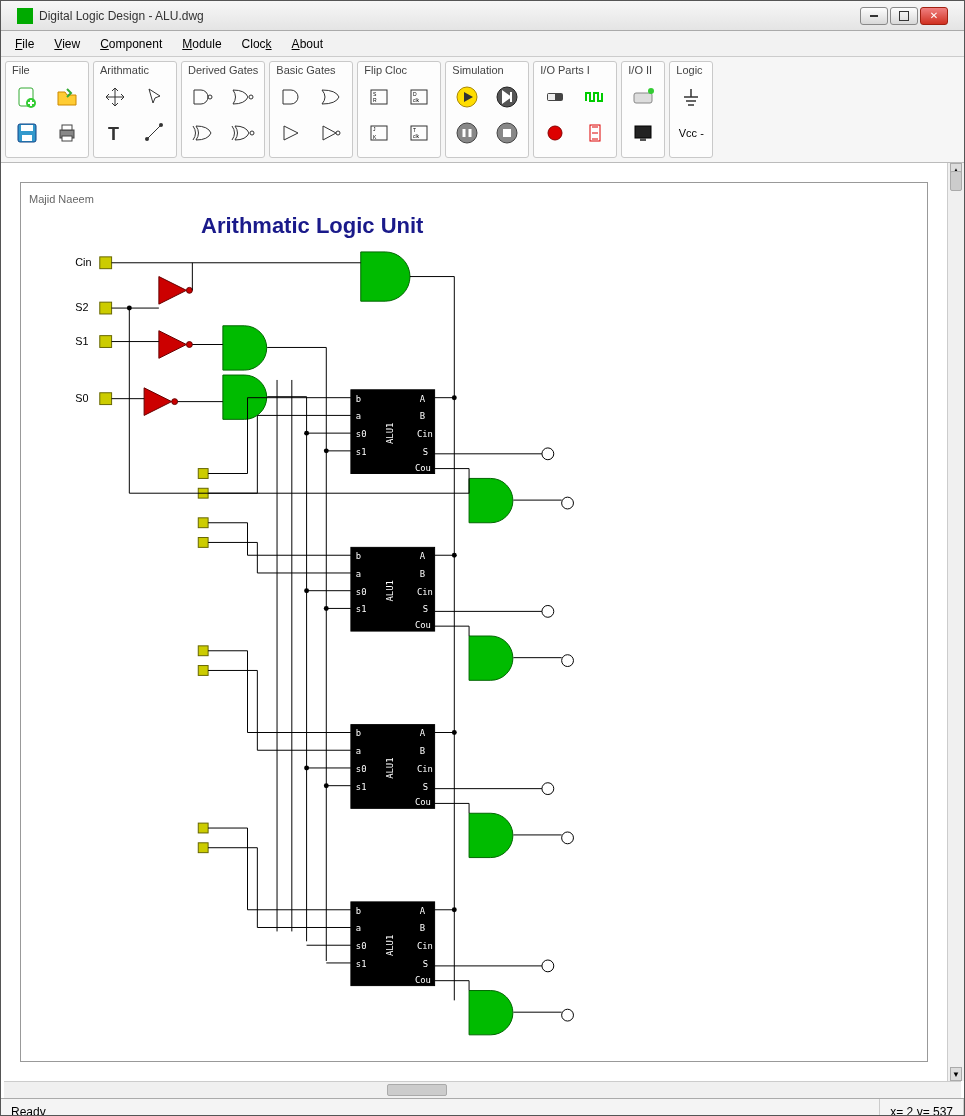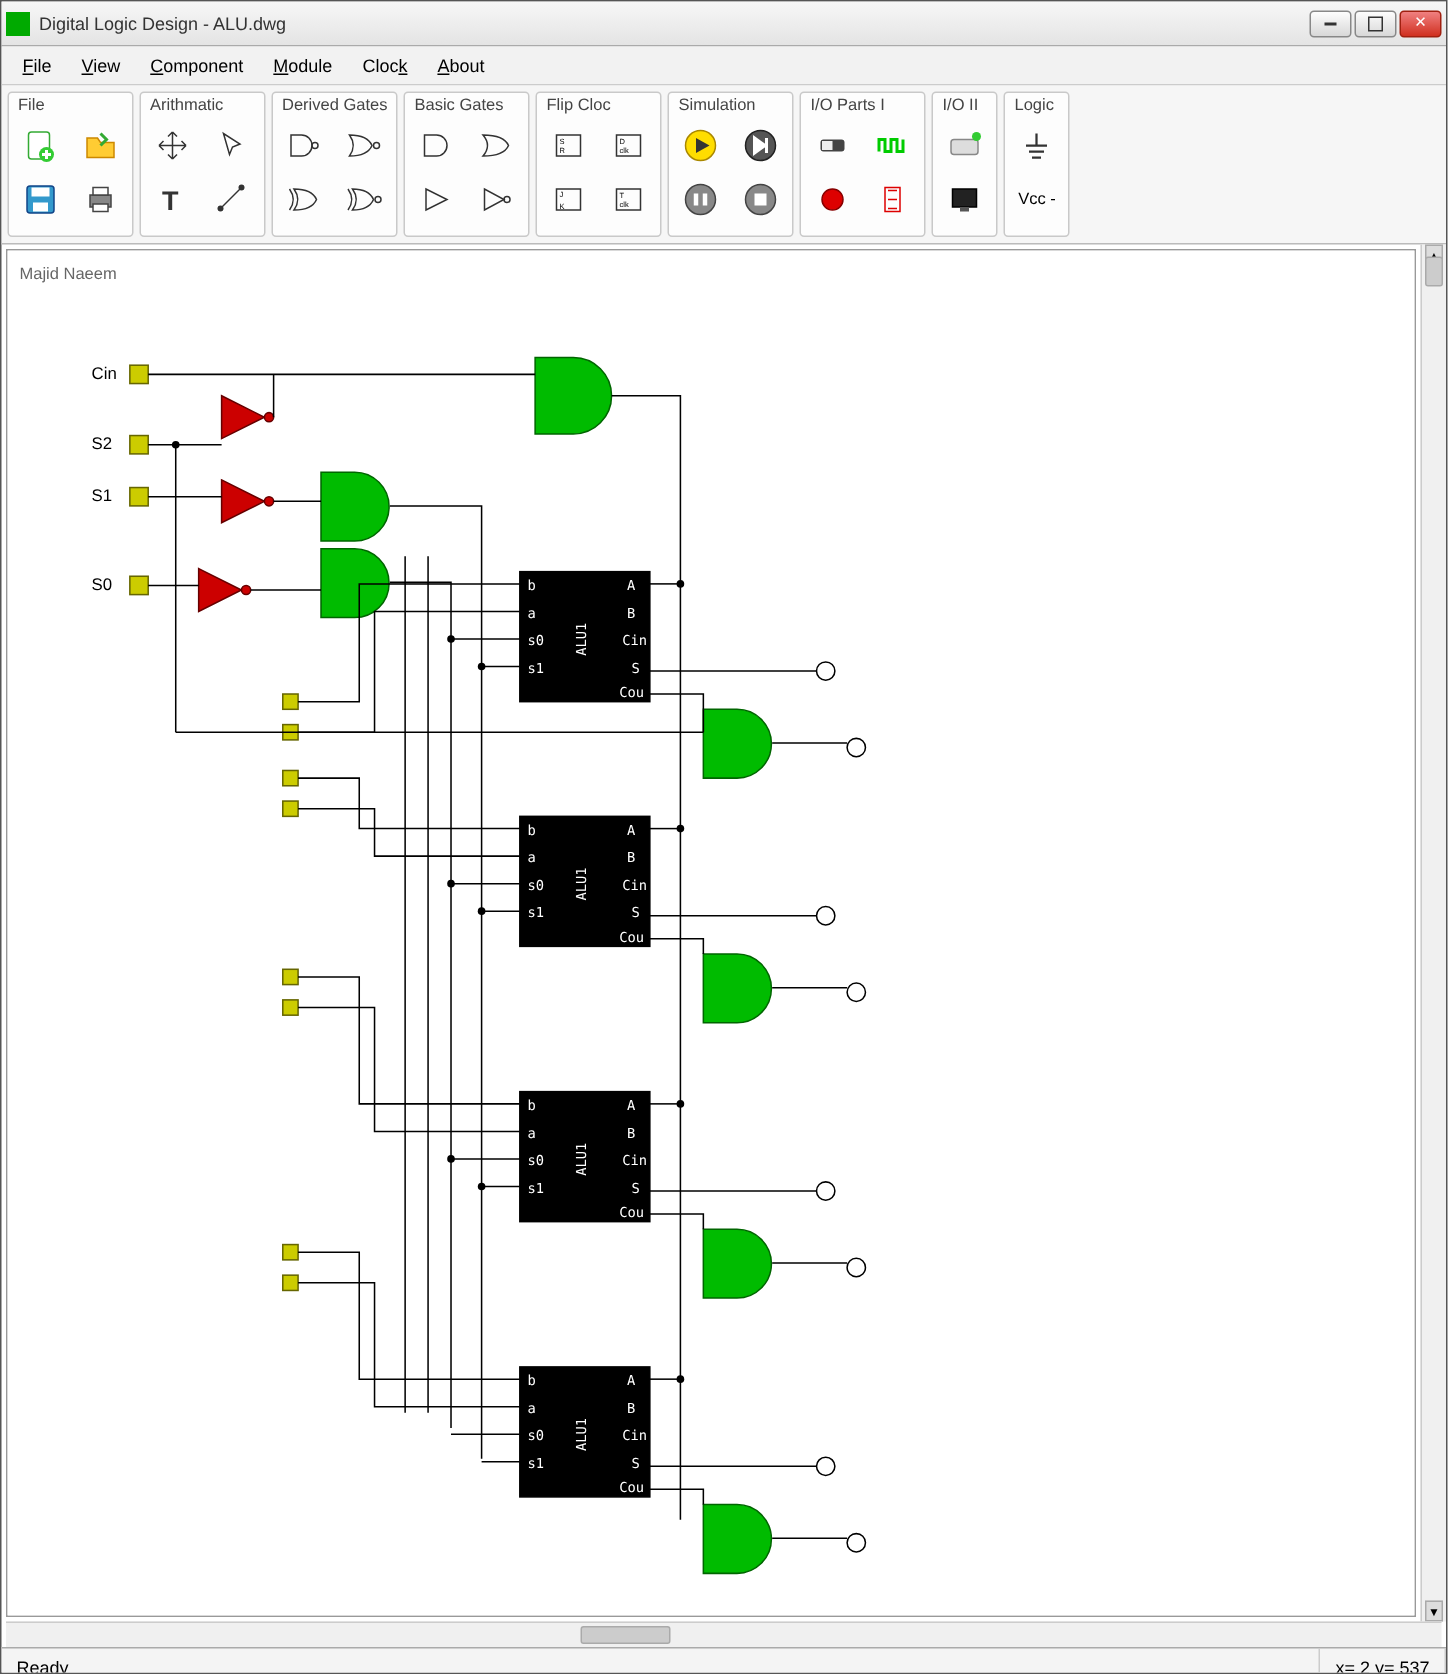--- a/index.html
+++ b/index.html
@@ -1,18 +1,18 @@
 <!DOCTYPE html>
 <html><head>
 <meta charset="utf-8">
 <style>
   * { box-sizing: border-box; margin: 0; padding: 0; font-family: "Segoe UI", Tahoma, sans-serif; }
   body { background: #fff; width: 965px; height: 1116px; overflow: hidden; border:1px solid #555;}
   
-  .titlebar { height: 30px; background: linear-gradient(#f7f7f7,#e4e4e4); border-bottom:1px solid #aaa; display:flex; align-items:center; padding:0 3px; }
+  .titlebar { height: 30px; background: linear-gradient(#f7f7f7,#e4e4e4); border-bottom:1px solid #aaa; display:flex; align-items:center; padding:0 16px; }
   .titlebar .app-icon { width:16px; height:16px; background:#0a0; margin-right:6px; display:flex; }
   .titlebar .title { font-size:12px; color:#333; flex:1; }
   .winbtns { display:flex; gap:2px; }
   .winbtn { width:28px; height:18px; border:1px solid #888; border-radius:3px; background:linear-gradient(#fdfdfd,#d8d8d8); display:flex; align-items:center; justify-content:center; font-size:10px; cursor:pointer;}
   .winbtn.close { background:linear-gradient(#f08080,#d03020); color:#fff; border-color:#a02010;}
   .winbtn.min::before{content:'';width:8px;height:2px;background:#333;}
   .winbtn.max::before{content:'';width:8px;height:8px;border:1px solid #333;}
   .winbtn.close::before{content:'✕';color:#fff;font-size:10px;line-height:1;}
   
   .menubar { height:26px; background:#f2f2f2; border-bottom:1px solid #ccc; display:flex; align-items:center; padding:0 6px; gap:4px;}
@@ -20,21 +20,21 @@
   .menubar .item u { text-decoration: underline; }
   
   .toolbar { display:flex; padding:4px; gap:4px; background:#f6f6f6; border-bottom:1px solid #bbb; flex-wrap:nowrap;}
   .tgroup { border:1px solid #c9c9c9; border-radius:3px; background:#fdfdfd; padding:2px 6px 6px 6px; display:flex; flex-direction:column; }
   .tgroup .label { font-size:11px; color:#444; margin-bottom:3px; }
   .tgroup .row { display:flex; gap:10px; height:36px; align-items:center; }
   .tbtn { width:30px; height:30px; display:flex; align-items:center; justify-content:center; cursor:pointer; border-radius:3px;}
   .tbtn svg { width:24px; height:24px; }
   
   .workarea { position:relative; height: calc(1116px - 30px - 26px - 98px - 26px - 18px); display:flex;}
-  .canvas-wrap{ flex:1; overflow:hidden; position:relative; border:1px solid #999; margin:3px; background:#fff;}
+  .canvas-wrap{ flex:1; overflow:hidden; position:relative; border:1px solid #999; margin:19px; background:#fff;}
   .canvas { position:absolute; inset:0; background:#fff;}
   .vscroll{width:17px; background:#f0f0f0; border-left:1px solid #ccc; position:relative;}
   .vscroll .thumb{position:absolute; top:8px; left:2px; right:2px; height:20px; background:#ccc; border:1px solid #aaa; border-radius:2px;}
   .vscroll .arrow-up,.vscroll .arrow-down{position:absolute;left:2px;right:2px;height:14px;background:#ddd;border:1px solid #aaa;display:flex;align-items:center;justify-content:center;font-size:8px;}
   .vscroll .arrow-up{top:0;} .vscroll .arrow-down{bottom:0;}
   .hscroll{height:17px;background:#f0f0f0;border-top:1px solid #ccc;margin:0 3px 0 3px;position:relative;}
   .hscroll .thumb{position:absolute;left:40%;top:2px;bottom:2px;width:60px;background:#ccc;border:1px solid #aaa;border-radius:2px;}
   
   .statusbar{height:26px;border-top:1px solid #aaa;display:flex;align-items:center;font-size:12px;background:#f4f4f4;}
   .statusbar .cell{padding:0 10px;border-right:1px solid #ccc;height:100%;display:flex;align-items:center;}
@@ -332,20 +332,21 @@
     <div class="row">
       <div class="tbtn" style="font-size:11px;">Vcc -</div>
     </div>
   </div>
 </div>
 
 <div class="workarea">
   <div class="canvas-wrap">
     <div class="canvas">
       <div class="author">Majid Naeem</div>
+      <div class="big-title">Arithmatic Logic Unit</div>
 
       <svg class="circuit" viewBox="0 0 920 920">
 
         <text x="55" y="84" font-size="11">Cin</text>
         <rect class="inpin" x="80" y="75" width="12" height="12"></rect>
         <text x="55" y="130" font-size="11">S2</text>
         <rect class="inpin" x="80" y="121" width="12" height="12"></rect>
         <text x="55" y="164" font-size="11">S1</text>
         <rect class="inpin" x="80" y="155" width="12" height="12"></rect>
         <text x="55" y="222" font-size="11">S0</text>

